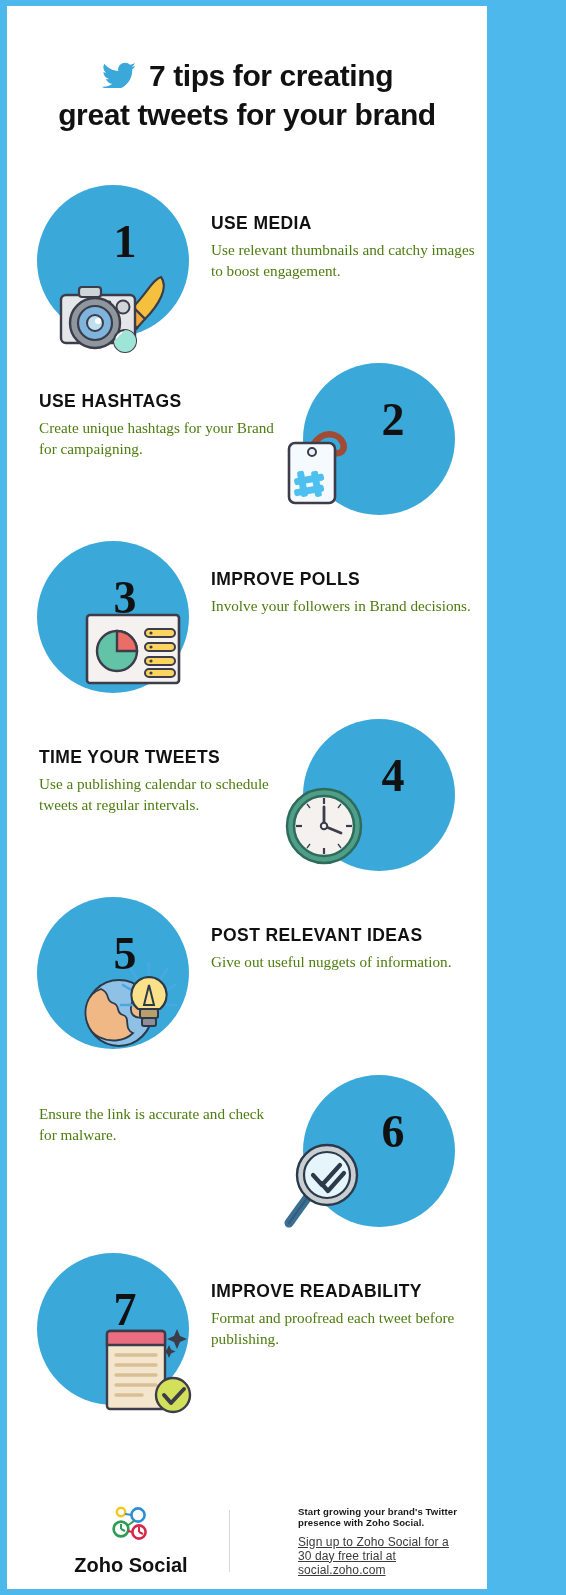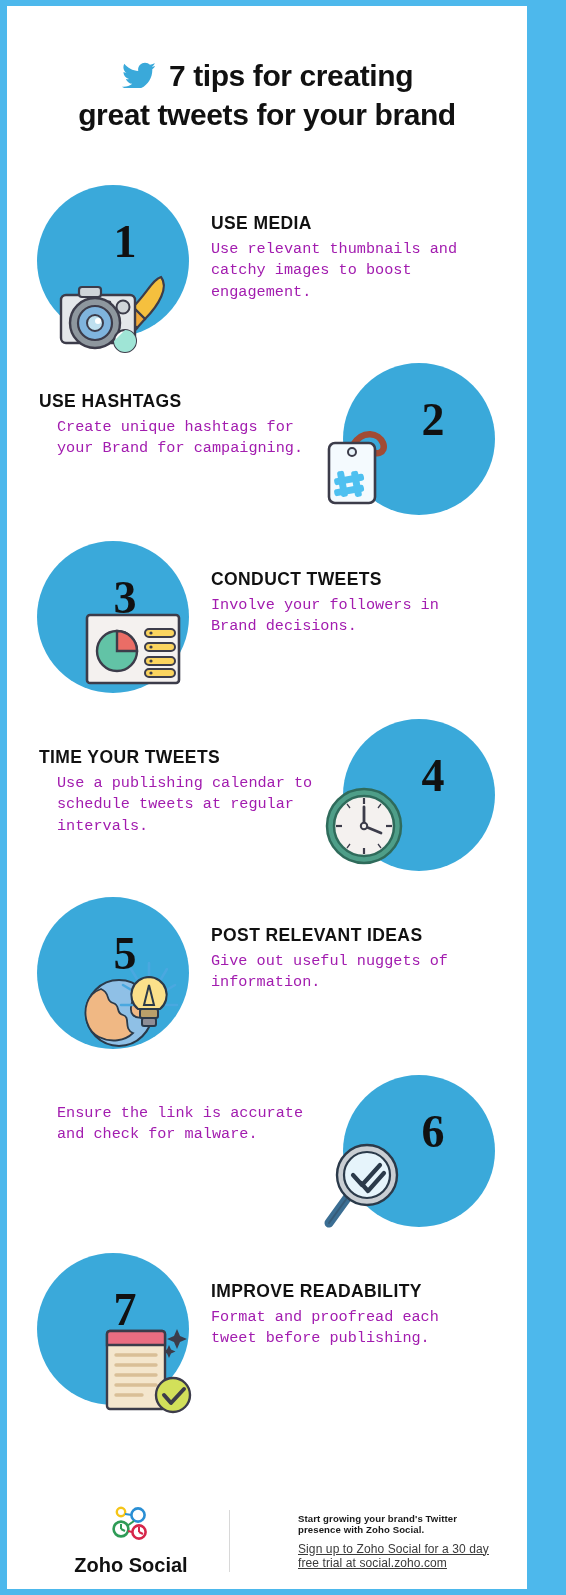--- a/index.html
+++ b/index.html
@@ -4,21 +4,21 @@
 <style>
   * { margin:0; padding:0; box-sizing:border-box; }
   html,body { width:566px; height:1595px; }
   body {
     font-family:"Liberation Sans", sans-serif;
     background:#4db8ec;
     overflow:hidden;
   }
   .page {
     position:absolute; left:7px; top:6px;
-    width:520px; height:1583px;
+    width:480px; height:1583px;
     background:#ffffff;
   }
 
   
   .header { padding:52px 28px 0 28px; }
   .title-line {
     display:flex; align-items:center; justify-content:center;
     gap:14px;
   }
   .title-txt {
@@ -67,22 +67,22 @@
   .txt { flex:1 1 auto; padding-top:28px; }
   .tip.left-circle .txt { padding-left:22px; text-align:left; }
   .tip.right-circle .txt { padding-right:20px; text-align:left;padding-left:32px; }
 
   .tip-head {
     font-size:17.5px; font-weight:bold; color:#111;
     letter-spacing:0.4px;
     margin-bottom:5px;
   }
   .tip-body {
-    font-family:Liberation Mono, monospace;
-    font-size:15.2px; color:#a21caf;
+    font-family:Liberation Serif, serif;
+    font-size:15.2px; color:#4d7c0f;
     line-height:1.42;
     max-width:266px;
   }
   .tip.right-circle .tip-body { margin-left:auto; }
 
   
   .footer {
     position:absolute; left:0; bottom:0;
     width:100%; height:96px;
     display:flex; align-items:center;
@@ -195,21 +195,21 @@
             <g fill="#3c3c4a">
               <circle cx="66" cy="22" r="1.6"></circle>
                 <circle cx="66" cy="36" r="1.6"></circle>
               <circle cx="66" cy="50" r="1.6"></circle>
                 <circle cx="66" cy="62" r="1.6"></circle>
             </g>
           </svg>
         </div>
       </div>
       <div class="txt">
-        <div class="tip-head">CONDUCT TWEETS</div>
+        <div class="tip-head">IMPROVE POLLS</div>
         <div class="tip-body">Involve your followers in Brand decisions.</div>
       </div>
     </div>
 
     <div class="tip right-circle">
       <div class="circle-wrap">
         <div class="circle"></div>
         <div class="num">4</div>
         <div class="icon-holder" style="left:-20px; top:66px;">
           <svg width="82" height="82" viewBox="0 0 82 82">

